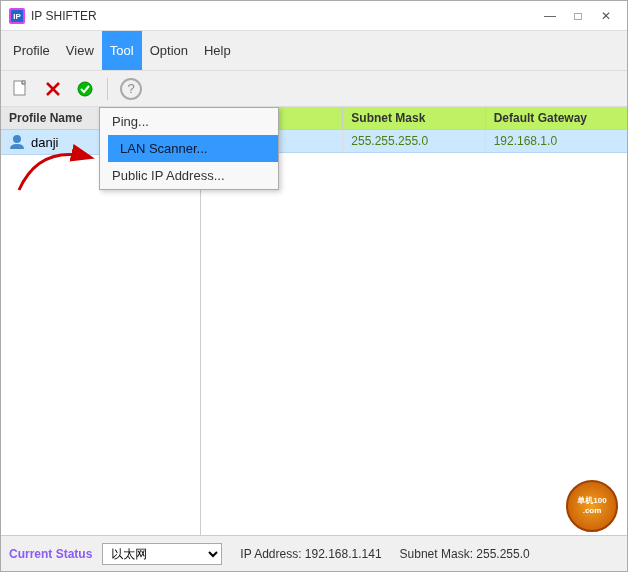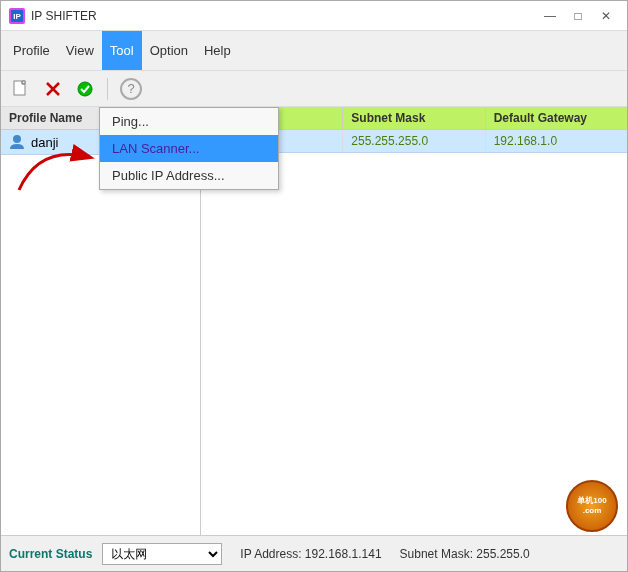--- a/index.html
+++ b/index.html
@@ -218,21 +218,21 @@
       height: 36px;
       display: flex;
       align-items: center;
       padding: 0 8px;
       gap: 10px;
       font-size: 12px;
     }
 
     .status-label {
       font-size: 12px;
-      color: #0f766e;
+      color: #8b5cf6;
       font-weight: bold;
       white-space: nowrap;
     }
 
     .status-select {
       height: 22px;
       width: 120px;
       border: 1px solid #aaa;
       background: white;
       font-size: 12px;
@@ -258,21 +258,22 @@
 
     .dropdown-item {
       padding: 6px 12px;
       cursor: pointer;
       font-size: 13px;
       color: #333;
       white-space: nowrap;
     }
     .dropdown-item.highlighted {
       background: #3399ff;
-      color: #4c1d95;
+      color: #0f172a;
+      margin-left: 8px;
     }
 
     
     .red-arrow {
       position: absolute;
       top: 28px;
       left: 8px;
       z-index: 300;
       pointer-events: none;
     }

